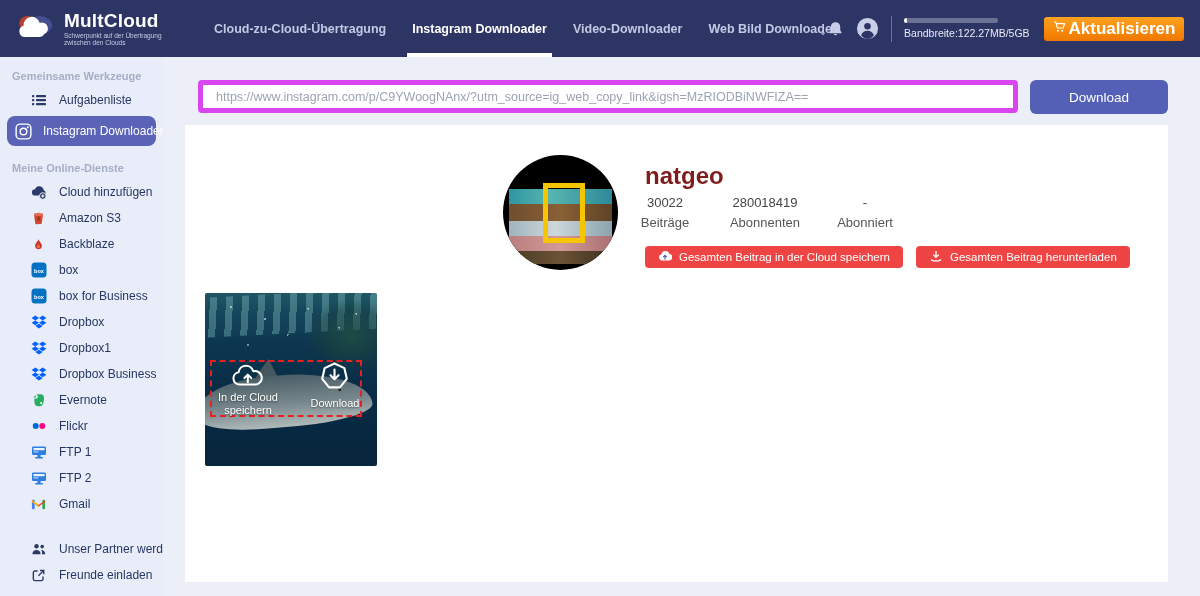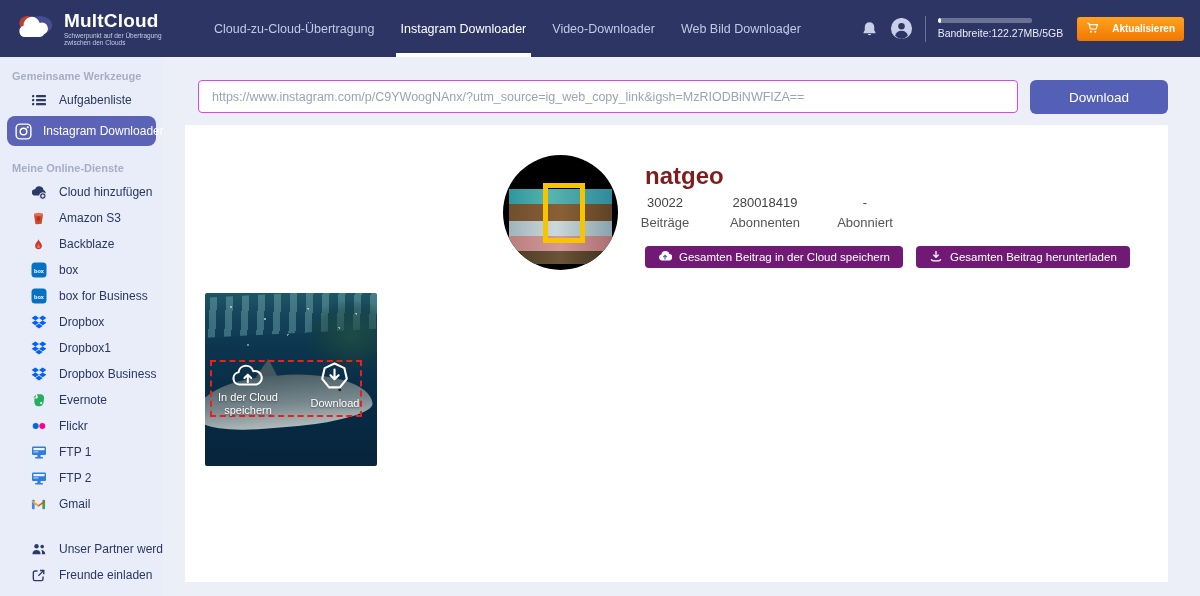--- a/index.html
+++ b/index.html
@@ -6,60 +6,60 @@
   body { font-family:"Liberation Sans", sans-serif; background:#dfe3ef; }
   .screen { position:relative; width:1200px; height:596px; background:#edeff8; overflow:hidden; }
 
   
   .navbar { position:absolute; top:0; left:0; width:1200px; height:57px; background:#2d3565; display:flex; align-items:center; padding:0 16px 0 14px; }
   .logo { display:flex; align-items:center; gap:8px; }
   .logo-text-block { display:flex; flex-direction:column; }
   .logo-title { color:#fff; font-size:19px; font-weight:bold; letter-spacing:.2px; line-height:19px; }
   .logo-tagline { width:122px; font-size:6.5px; line-height:7.5px; color:#c5cbe6; margin-top:2px; }
   .nav-tabs { display:flex; align-items:center; height:57px; margin-left:28px; gap:26px; }
-  .nav-tab { position:relative; display:flex; align-items:center; height:57px; color:#c3c9e4; font-size:12.5px; font-weight:normal; cursor:pointer; white-space:nowrap; }
+  .nav-tab { position:relative; display:flex; align-items:center; height:57px; color:#c3c9e4; font-size:12.5px; font-weight:bold; cursor:pointer; white-space:nowrap; }
   .nav-tab.active { color:#fff; }
   .nav-tab.active::after { content:""; position:absolute; left:-5px; right:-5px; bottom:0; height:4px; background:#fff; }
   .nav-chevron { color:#c3c9e4; font-size:10px; margin-left:-18px; align-self:center; padding-top:6px; }
   .nav-right { margin-left:auto; display:flex; align-items:center; }
   .icon-btn { display:flex; align-items:center; justify-content:center; cursor:pointer; }
   .nav-divider { width:1px; height:26px; background:rgba(255,255,255,.3); margin:0 12px; }
   .bandwidth { display:flex; flex-direction:column; justify-content:center; margin-right:14px; }
   .bw-track { width:94px; height:5px; background:rgba(255,255,255,.3); border-radius:2px; overflow:hidden; }
   .bw-fill { height:5px; background:#fff; border-radius:2px; }
-  .upgrade-btn { display:flex; align-items:center; gap:13px; height:24px; padding:0 9px; border:none; border-radius:3px; background:linear-gradient(180deg,#ffa21f,#f07800); color:#fff; font-size:10px; font-weight:bold; cursor:pointer; font-family:"Liberation Sans",sans-serif; }
+  .upgrade-btn { display:flex; align-items:center; gap:3px; height:24px; padding:0 9px; border:none; border-radius:3px; background:linear-gradient(180deg,#ffa21f,#f07800); color:#fff; font-size:17px; font-weight:bold; cursor:pointer; font-family:"Liberation Sans",sans-serif; }
   .bw-label { margin-top:4px; font-size:10.5px; color:#e8eaf5; white-space:nowrap; }
   .bell-wrap { margin-right:12px; }
 
   
   .sidebar { position:absolute; top:57px; left:0; width:163px; height:539px; background:#e9edf9; display:flex; flex-direction:column; overflow:hidden; }
   .side-label { margin:13px 10px 5px 12px; color:#a6aec7; font-size:11px; font-weight:bold; }
   .side-item { display:flex; align-items:center; height:26px; padding-left:14px; gap:12px; color:#273763; font-size:12px; cursor:pointer; white-space:nowrap;margin-left:16px; }
   .side-item .si { width:17px; height:17px; flex:0 0 17px; display:flex; align-items:center; justify-content:center; }
   .side-item.active { background:#5a63b5; color:#fff; border-radius:8px; margin:3px 7px 3px 7px; height:30px; padding-left:8px; gap:11px; }
   .side-footer { margin-top:auto; padding-bottom:8px; }
   .side-scroll { position:absolute; top:128px; right:2px; width:3px; height:345px; background:#d5d9e6; border-radius:2px; }
 
   
   .main { position:absolute; top:57px; left:163px; width:1037px; height:539px; background:#edeff8; }
-  .url-input { position:absolute; left:35px; top:23px; width:820px; height:33px; border:1px solid #d946ef; border-radius:4px; background:#fff; color:#9ca3b3; font-size:12.5px; padding:0 13px; outline:none; font-family:"Liberation Sans",sans-serif; }
+  .url-input { position:absolute; left:35px; top:23px; width:820px; height:33px; border:5px solid #d946ef; border-radius:4px; background:#fff; color:#9ca3b3; font-size:12.5px; padding:0 13px; outline:none; font-family:"Liberation Sans",sans-serif; }
   .download-btn { position:absolute; left:867px; top:23px; width:138px; height:34px; border:none; border-radius:6px; background:#5360b5; color:#fff; font-size:13.5px; cursor:pointer; font-family:"Liberation Sans",sans-serif; }
   .card { position:absolute; left:22px; top:68px; width:983px; height:457px; background:#fff; }
 
   
   .avatar { position:absolute; left:318px; top:30px; width:115px; height:115px; border-radius:50%; background:#000; overflow:hidden; }
   .av-strip { position:absolute; left:6px; right:6px; }
   .av-frame { position:absolute; left:40px; top:28px; width:42px; height:60px; border:5px solid #f6c500; }
   .username { position:absolute; left:460px; top:37px; font-size:24px; font-weight:bold; color:#7f1d1d; }
   .stat-row { position:absolute; left:440px; top:70px; width:300px; display:flex; }
   .stat-col { text-align:center; }
   .stat-value { font-size:13px; color:#444; }
   .stat-label { font-size:13px; color:#555; margin-top:5px; }
   .action-row { position:absolute; left:460px; top:121px; display:flex; gap:13px; }
-  .action-btn { display:flex; align-items:center; justify-content:center; gap:7px; height:22px; padding:4px 13px; border:none; border-radius:4px; background:#701a75; color:#fff; font-size:11.5px; cursor:pointer; font-family:"Liberation Sans",sans-serif; white-space:nowrap; }
+  .action-btn { display:flex; align-items:center; justify-content:center; gap:7px; height:22px; padding:4px 13px; border:none; border-radius:4px; background:#ef4444; color:#fff; font-size:11.5px; cursor:pointer; font-family:"Liberation Sans",sans-serif; white-space:nowrap; }
 
   
   .thumb { position:absolute; left:20px; top:168px; width:172px; height:173px; border-radius:2px; overflow:hidden; cursor:pointer; background:linear-gradient(180deg,#23606e 0%,#15475f 14%,#0e3a55 32%,#0a2f4a 62%,#082940 100%); }
   .thumb-surface { position:absolute; left:-10px; top:0; width:200px; height:40px; background:repeating-linear-gradient(96deg, rgba(150,220,215,.38) 0 7px, rgba(40,100,120,.12) 7px 16px); transform:rotate(-3deg); }
   .thumb-splash { position:absolute; right:-20px; top:8px; width:90px; height:70px; background:radial-gradient(ellipse at center, rgba(40,90,70,.75), rgba(30,70,60,.35) 55%, transparent 75%); }
   .thumb-speckles { position:absolute; inset:0;
     background-image:radial-gradient(circle 1px at 15% 8%, #cfeef0 99%, transparent), radial-gradient(circle 1px at 35% 15%, #bfe3e8 99%, transparent),
       radial-gradient(circle 1px at 60% 9%, #cfeef0 99%, transparent), radial-gradient(circle 1px at 78% 20%, #bfe3e8 99%, transparent),
       radial-gradient(circle 1px at 48% 24%, #9fd0da 99%, transparent), radial-gradient(circle 1px at 88% 12%, #cfeef0 99%, transparent),
       radial-gradient(circle 1px at 25% 30%, #8fc2cf 99%, transparent); opacity:.8; }

